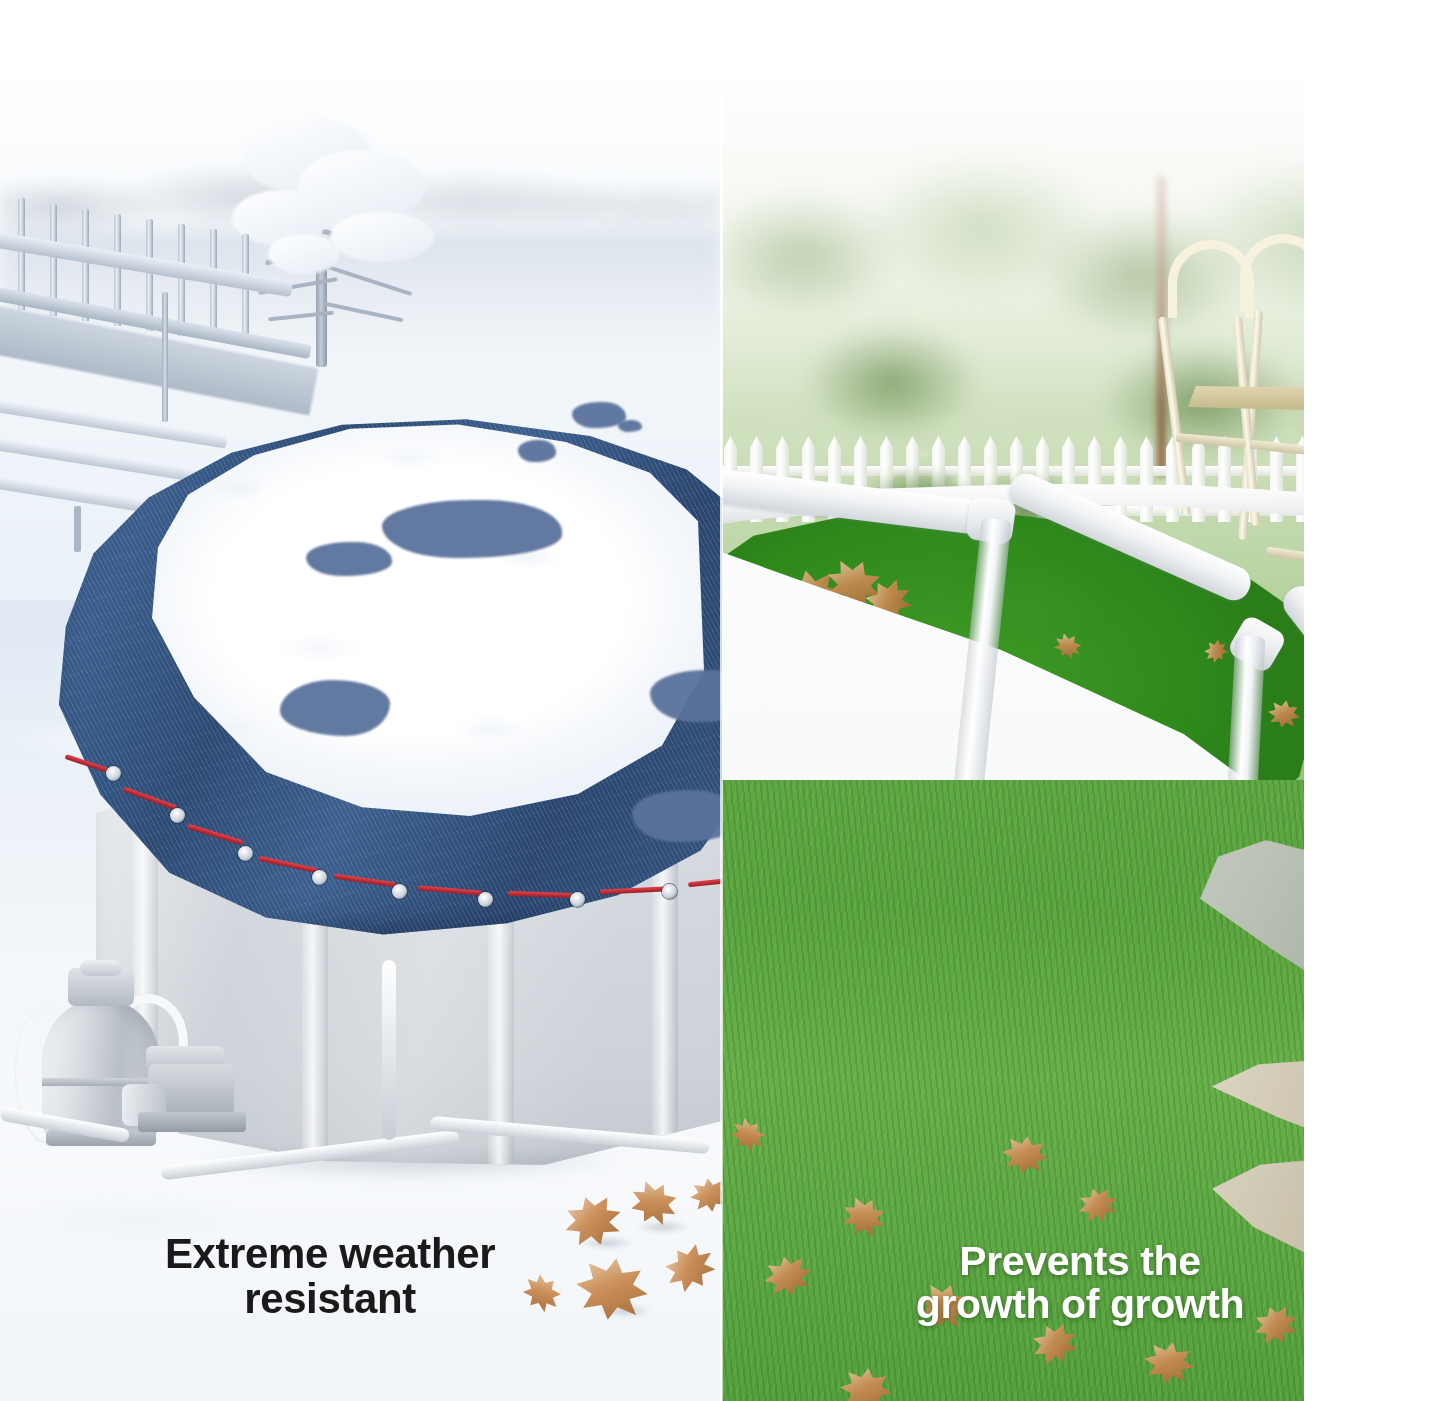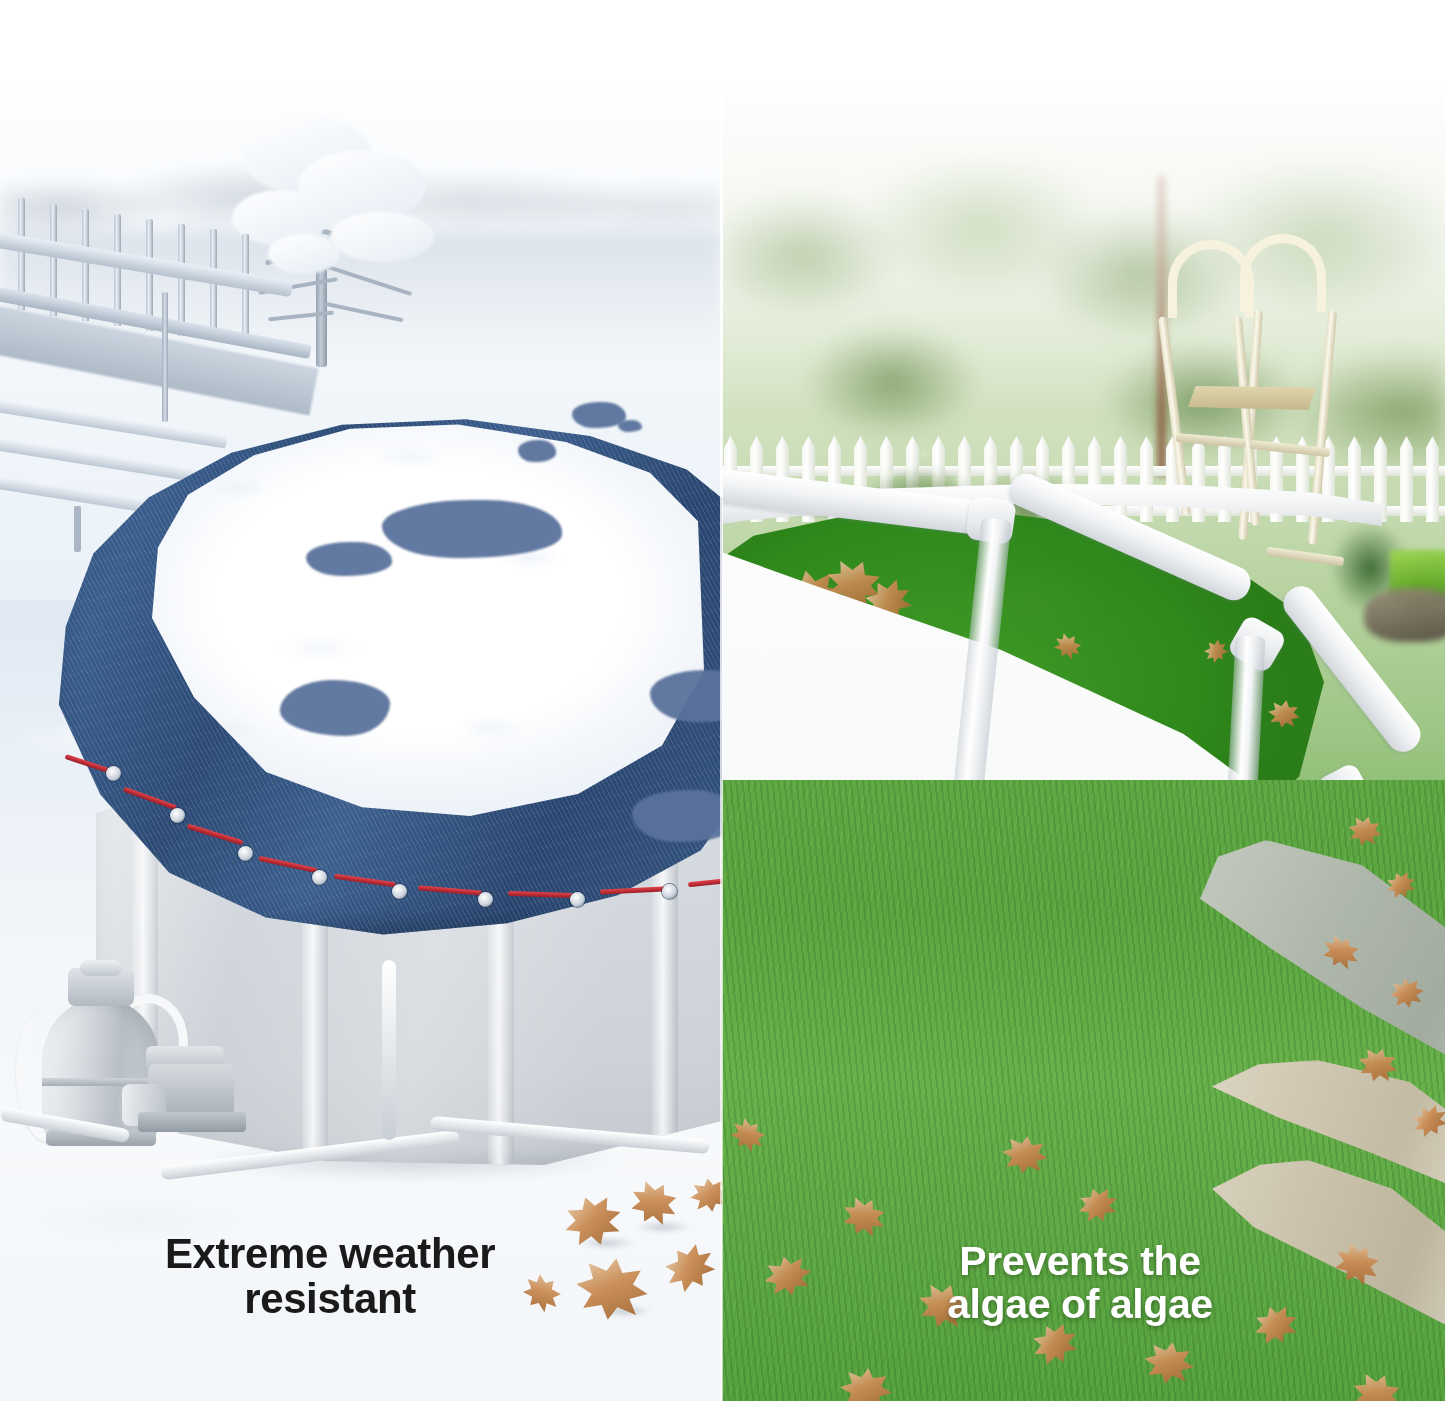--- a/index.html
+++ b/index.html
@@ -19,21 +19,21 @@
     position:absolute;left:33px;top:-9px;
     font-family:"Liberation Sans",sans-serif;
     font-weight:bold;font-size:71px;letter-spacing:-0.5px;
     color:#101010;white-space:nowrap;
     transform:scaleX(1.06);transform-origin:left top;
     text-shadow:0 1px 0 rgba(0,0,0,.35);
   }
 
   
   .photo{
-    position:absolute;left:0;top:80px;width:1445px;height:1321px;overflow:hidden;
+    position:absolute;left:0;top:80px;width:1304px;height:1321px;overflow:hidden;
   }
 
   
   .half-left{
     position:absolute;left:0;top:0;width:722px;height:1321px;overflow:hidden;
     background:linear-gradient(180deg,#fdfeff 0%,#f6f9fc 14%,#eef4f9 30%,#e6eef7 48%,#dfe8f4 64%,#eaf0f7 80%,#f1f4f8 100%);
   }
   
   .l-treeline{
     position:absolute;left:0;top:18px;width:722px;height:150px;
@@ -801,18 +801,18 @@
     </div>
 
     <div class="seam"></div>
 
     <div class="cap cap-left">
       <span>Extreme weather</span>
       <span>resistant</span>
     </div>
     <div class="cap cap-right">
       <span>Prevents the</span>
-      <span>algae of algae</span>
+      <span>growth of growth</span>
     </div>
   </div>
 
 
 </div>
 
 </body></html>

